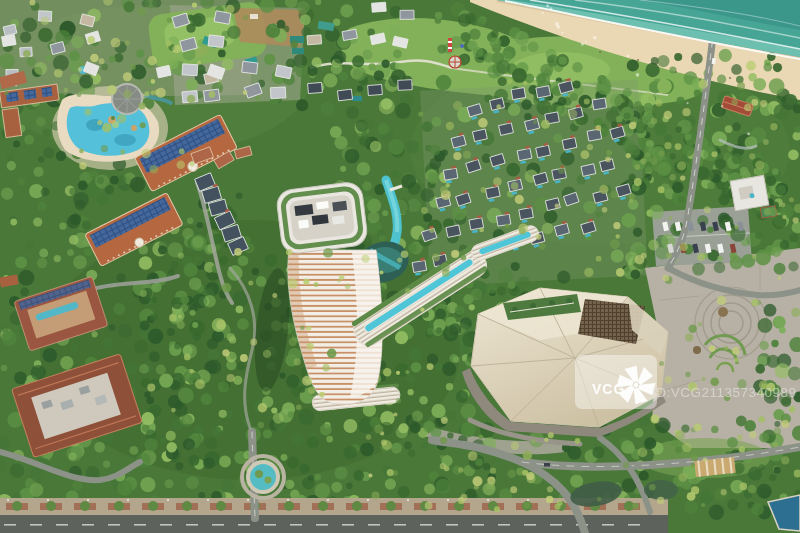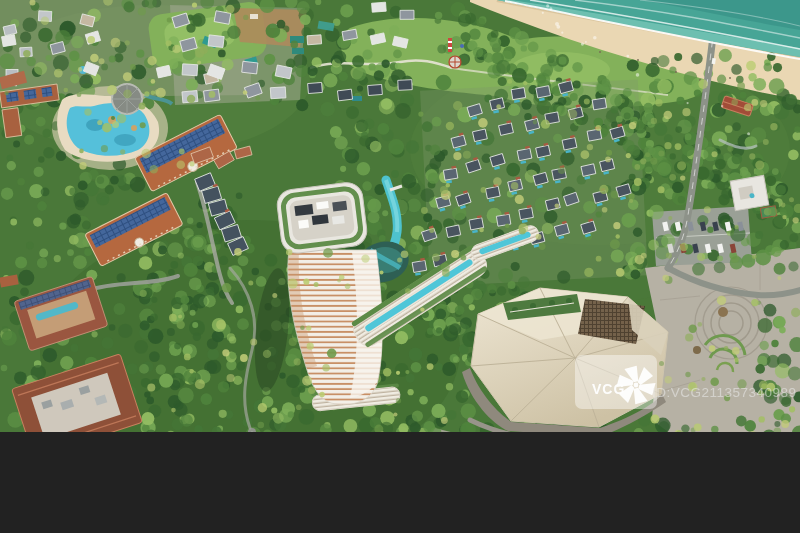--- a/index.html
+++ b/index.html
@@ -1,16 +1,16 @@
 <!DOCTYPE html>
 <html><head>
 <meta charset="utf-8">
 <style>
   html,body{margin:0;padding:0;background:#222;}
-  .stage{position:relative;width:800px;height:432px;overflow:hidden;background:#bef264;}
+  .stage{position:relative;width:800px;height:533px;overflow:hidden;background:#bef264;}
   svg{display:block;}
   text{font-family:"Liberation Sans","DejaVu Sans",sans-serif;}
   .wm-brand{font-weight:bold;font-size:14px;letter-spacing:1px;fill:#ffffff;opacity:.96;}
   .wm-id{font-size:13.5px;letter-spacing:.5px;fill:#ececec;opacity:.55;}
 </style>
 </head>
 <body>
 
 <div class="stage">
 <svg width="800" height="533" viewBox="0 0 800 533">

